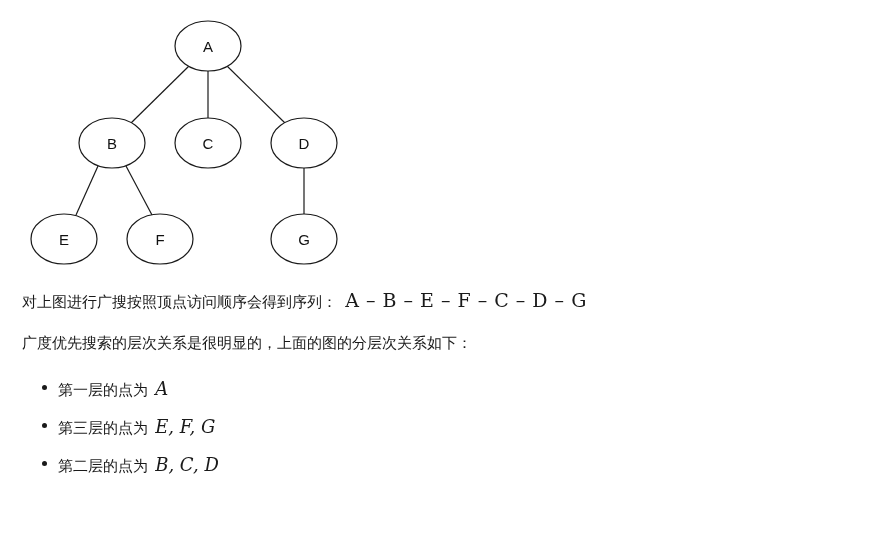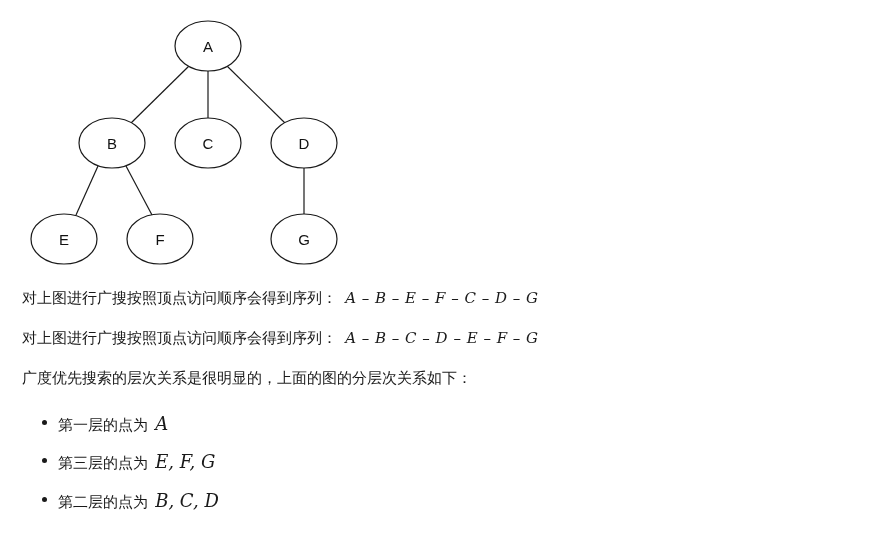--- a/index.html
+++ b/index.html
@@ -48,22 +48,21 @@
   .para {
     font-size: 15px;
     line-height: 1.4;
     color: #1a1a1a;
     margin: 0;
     padding: 9px 0 9px 22px;
     white-space: nowrap;
   }
   .math {
     font-family: "DejaVu Serif", "Liberation Serif", serif;
-    font-style: italic;
-    font-size: 15px;
+    font-size: 19px;
     letter-spacing: 0.5px;
     padding-left: 4px;
   }
   ul.levels {
     margin: 8px 0 0 0;
     padding: 0 0 0 58px;
     list-style: none;
   }
   ul.levels li {
     position: relative;
@@ -139,24 +138,20 @@
     </svg>
   </div>
 
   <div id="text-area">
 
     <p class="para">
       <span>对上图进行广搜按照顶点访问顺序会得到序列：</span>
       <span class="math">A – B – E – F – C – D – G</span>
     </p>
 
-    <p class="para">
-      <span>对上图进行广搜按照顶点访问顺序会得到序列：</span>
-      <span class="math">A – B – C – D – E – F – G</span>
-    </p>
 
     <p class="para">
       <span>广度优先搜索的层次关系是很明显的，上面的图的分层次关系如下：</span>
     </p>
 
     <ul class="levels">
       <li>
         <span>第一层的点为</span>
         <span class="li-math">A</span>
       </li>

